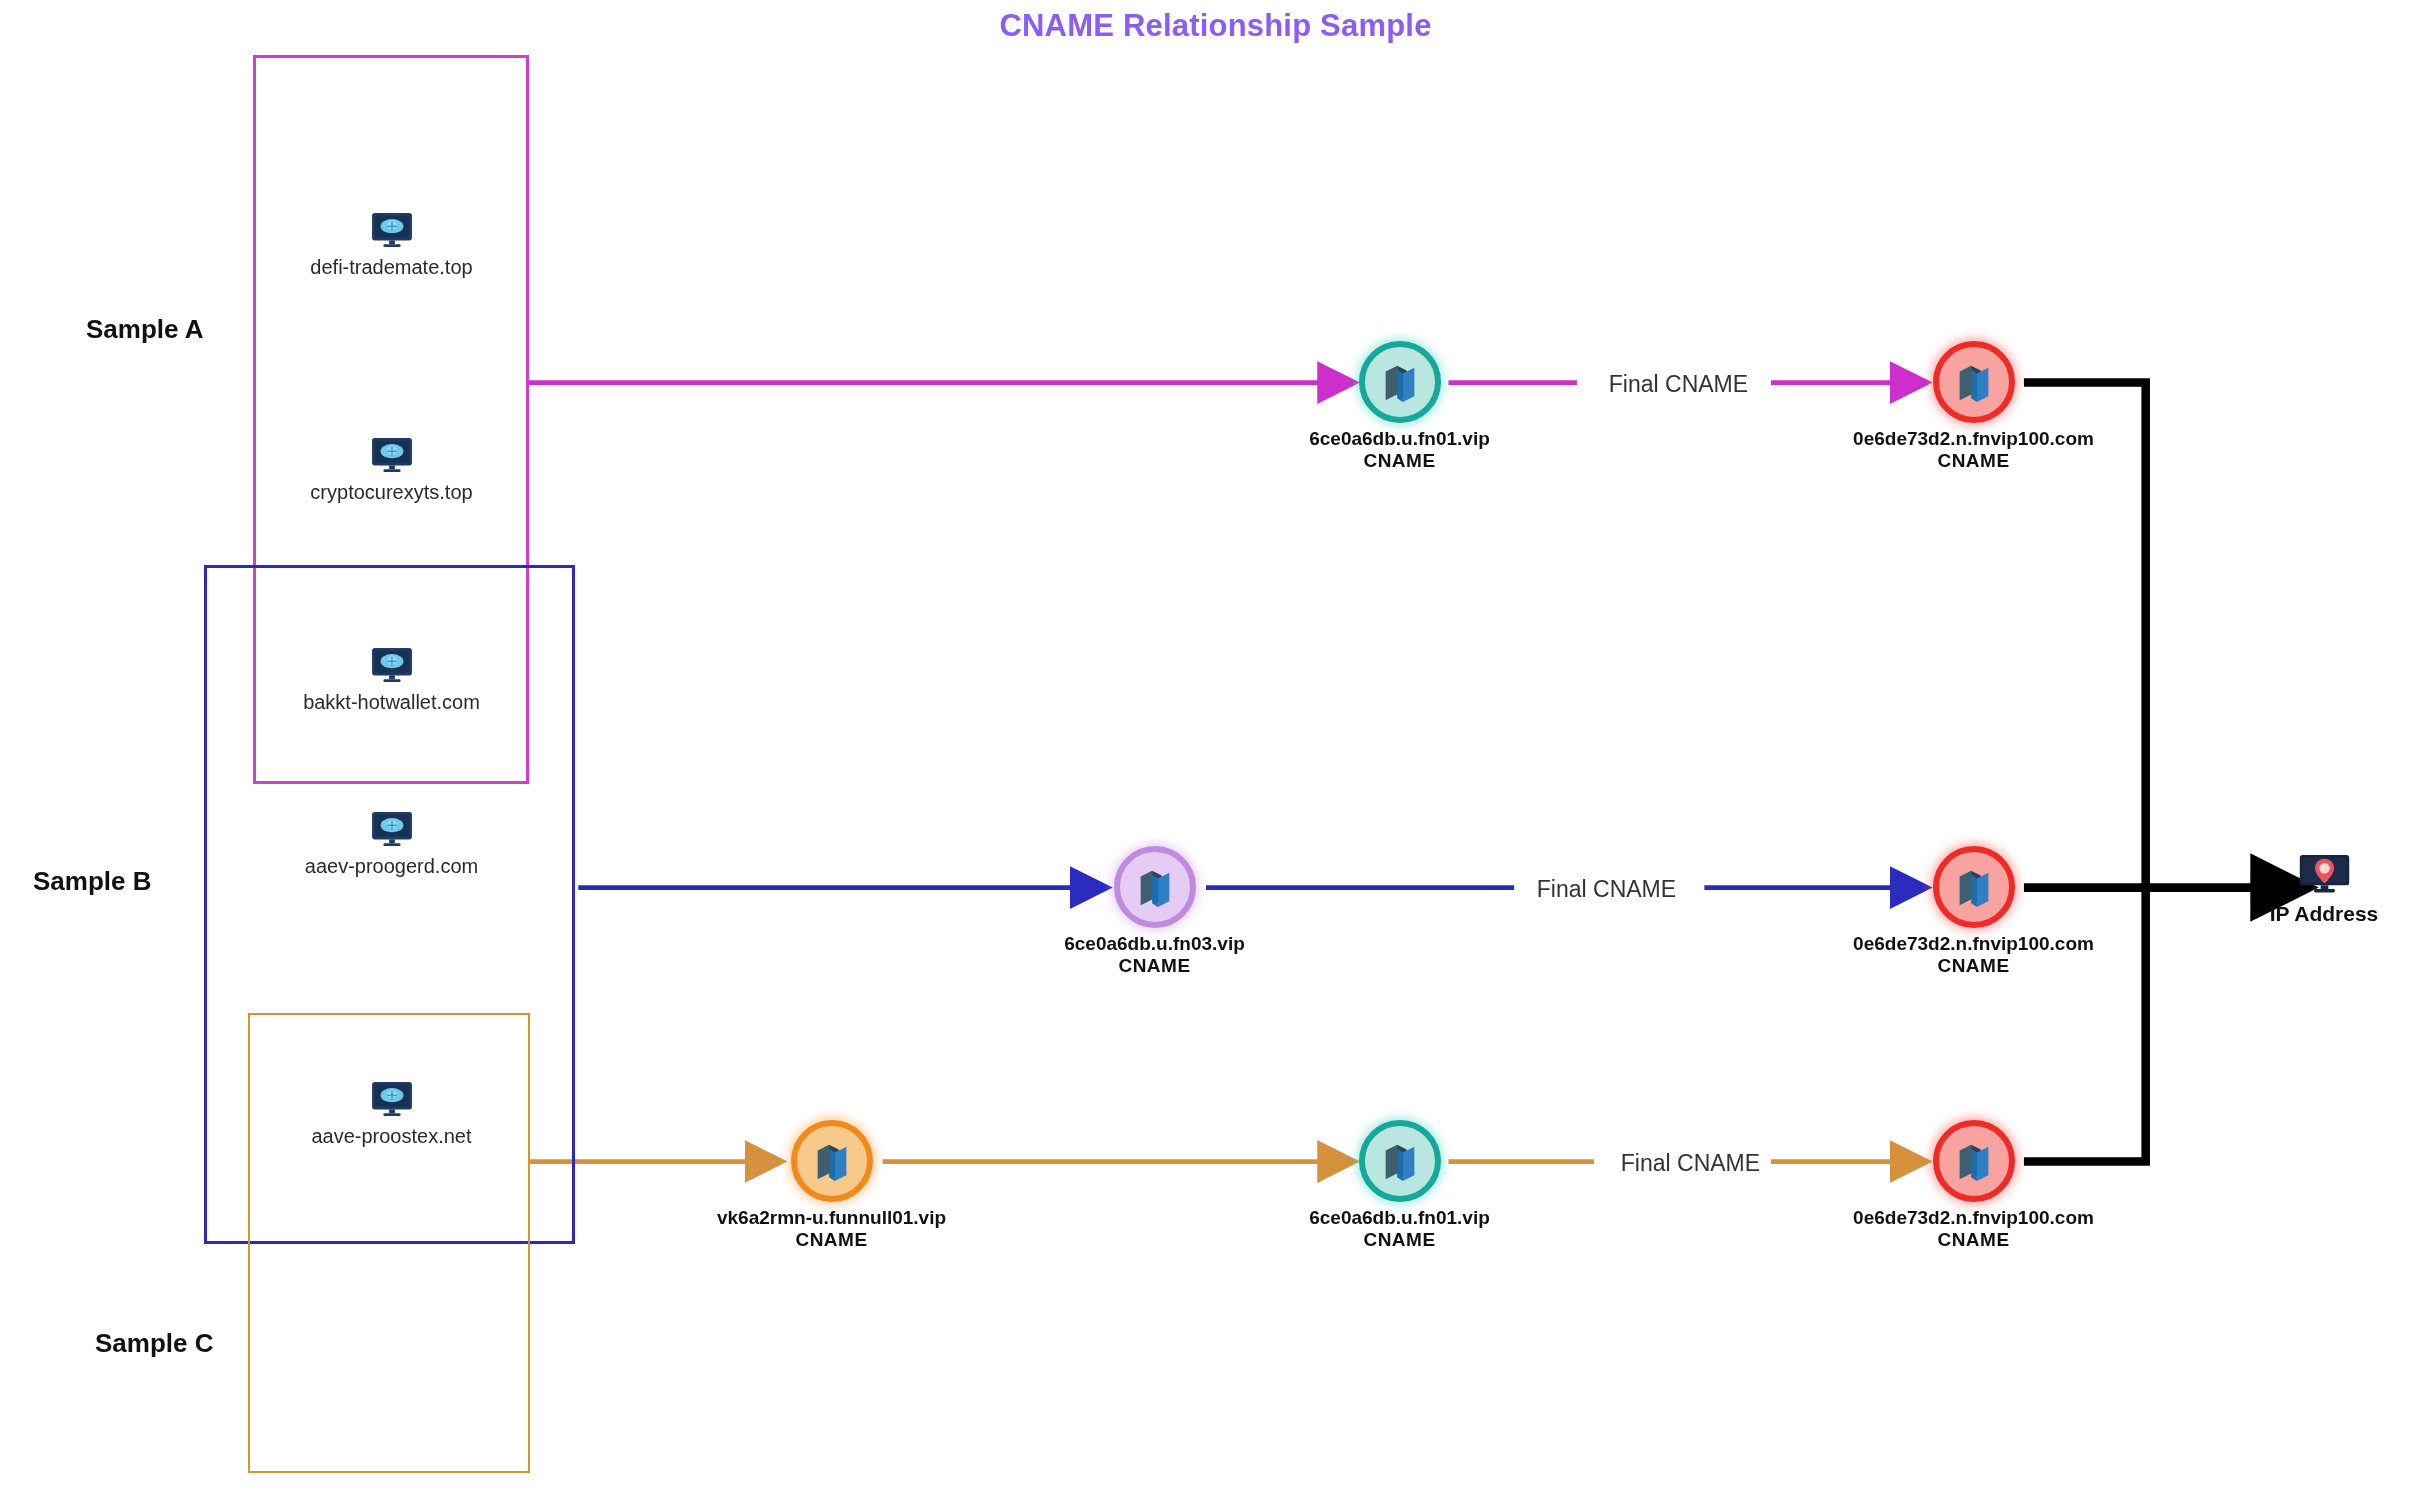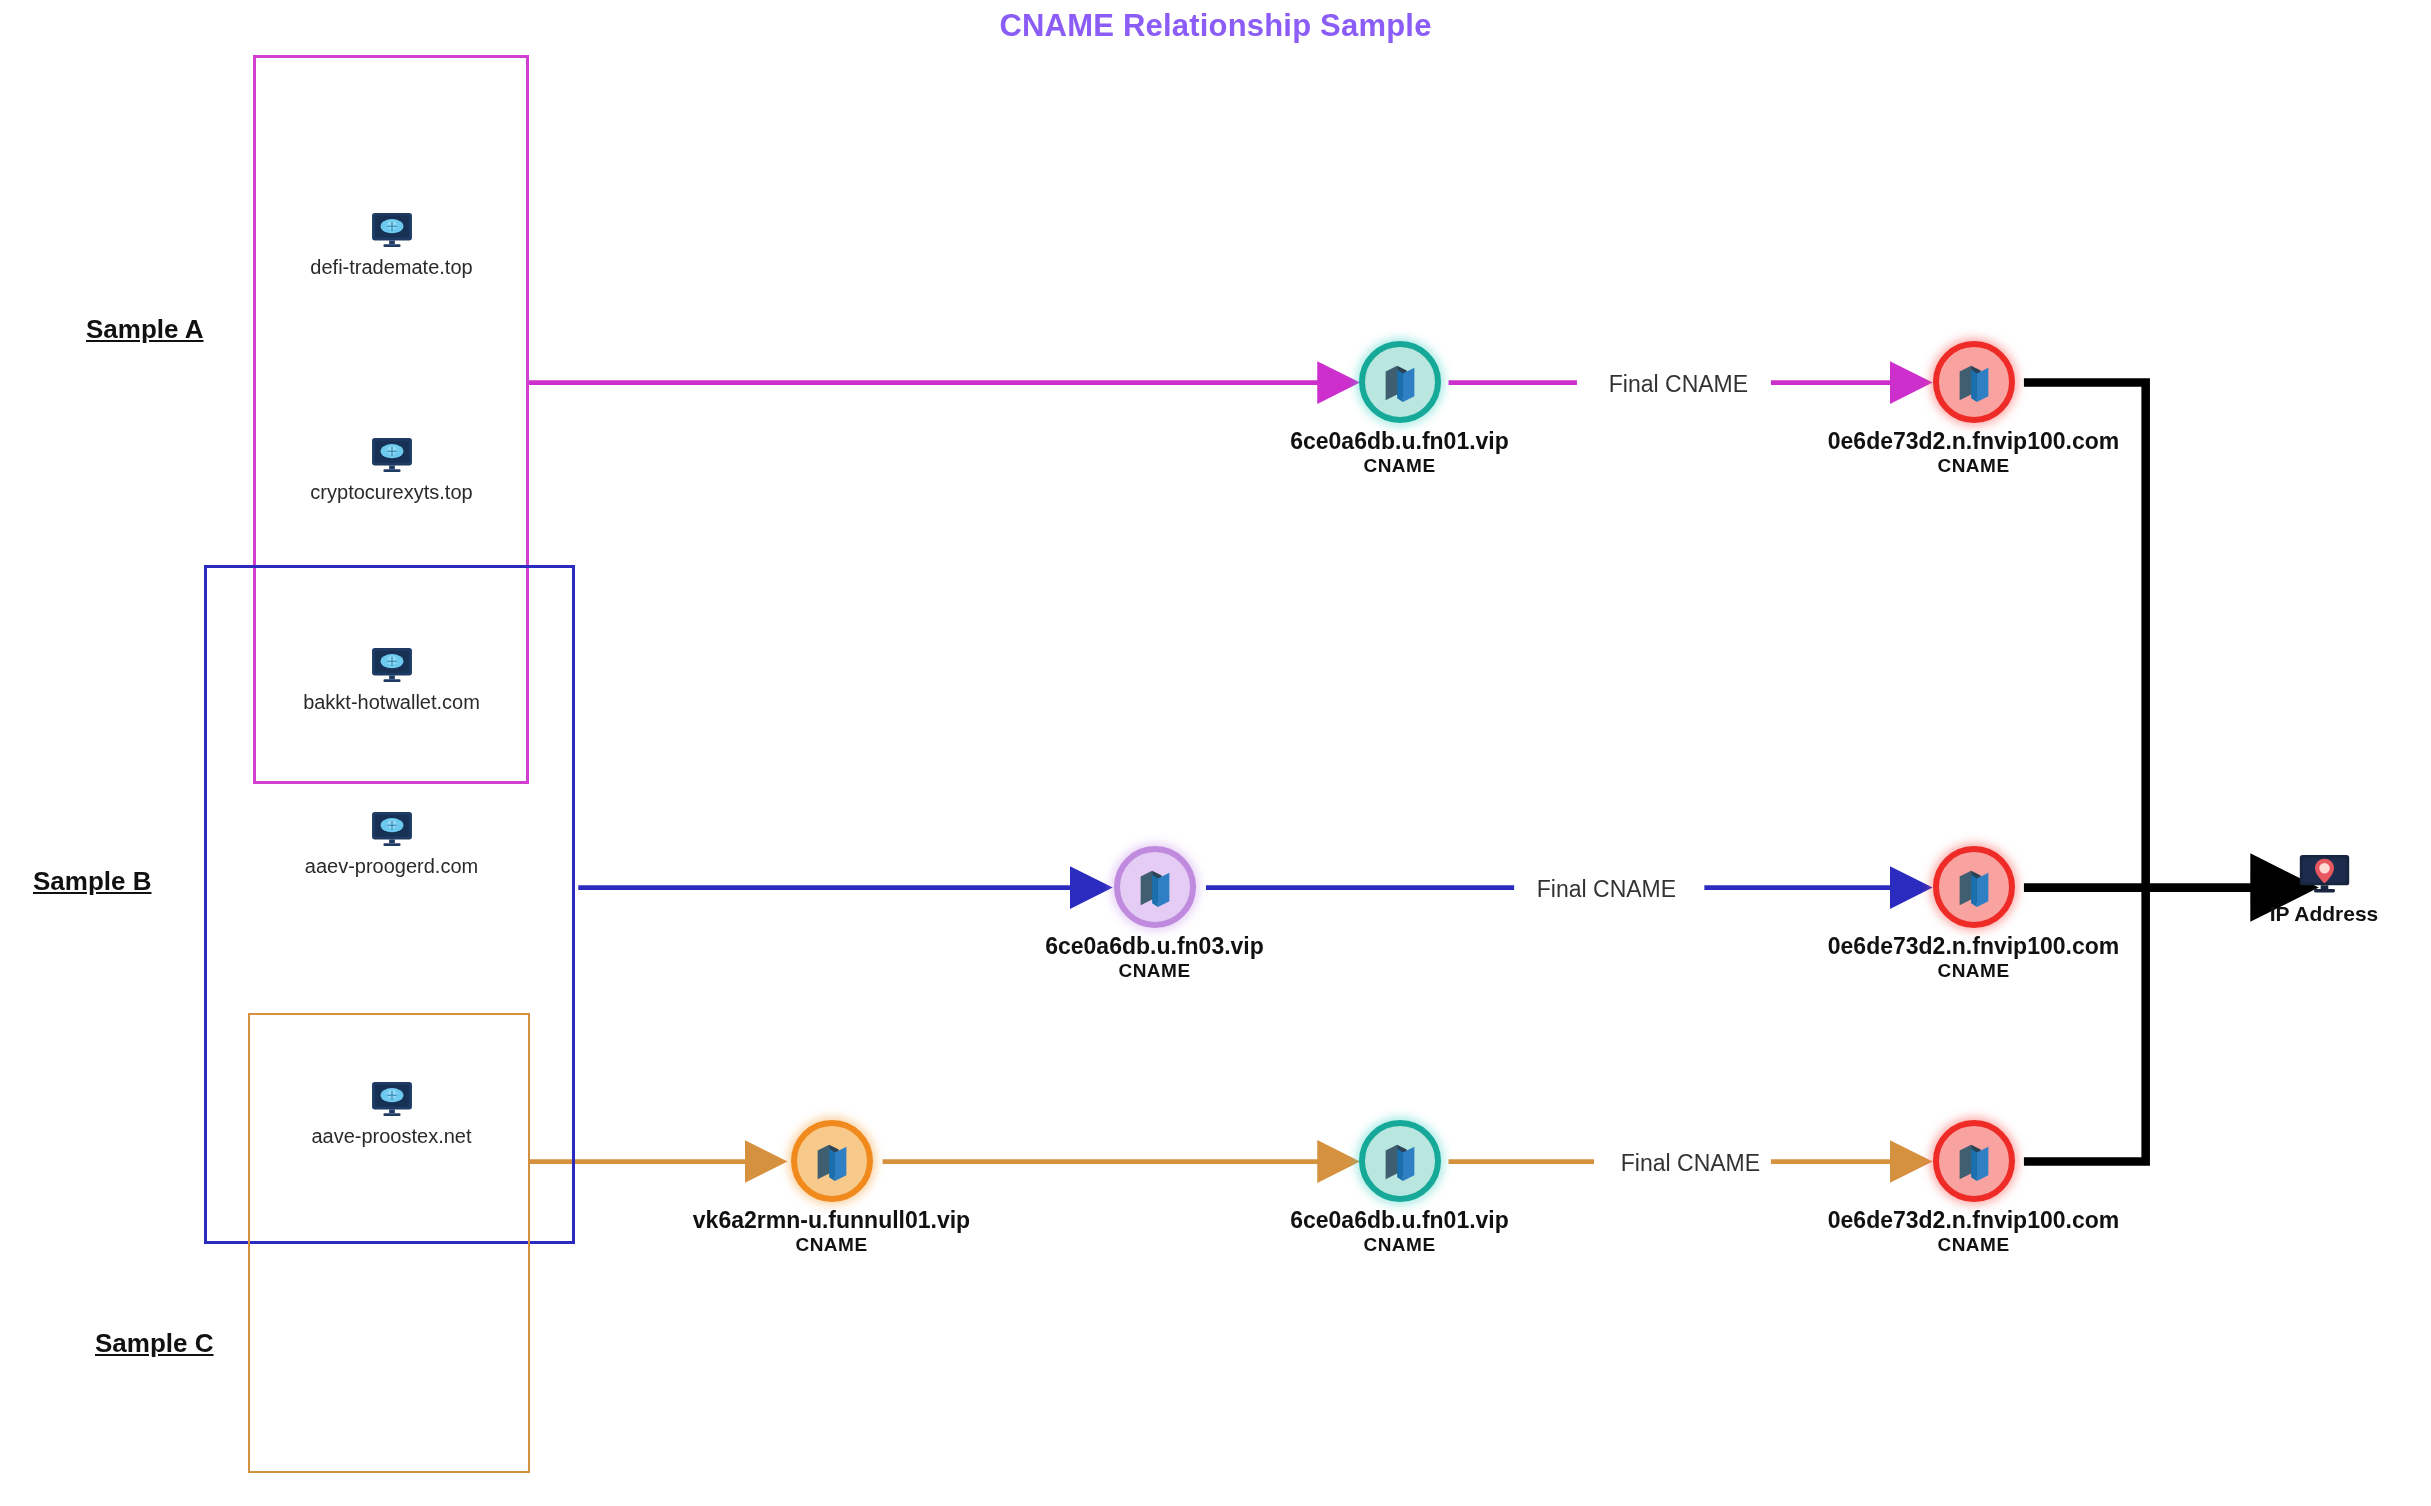--- a/index.html
+++ b/index.html
@@ -15,41 +15,41 @@
   #edges{position:absolute;left:0;top:0;width:2431px;height:1507px;}
 
   
   .groupbox{position:absolute;box-sizing:border-box;background:transparent;}
   .gb-a{border:3.8px solid #d13fd1;}
   .gb-b{border:3.8px solid #2b2bbf;}
   .gb-c{border:2.9px solid #d6913f;}
 
   
   .samplelbl{position:absolute;font-size:26px;font-weight:bold;color:#111;
-             white-space:nowrap;text-decoration:underline;}
+             white-space:nowrap;}
 
   
   .dom{position:absolute;width:247px;text-align:center;}
   .dom .lbl{font-size:20px;color:#2a2a2a;margin-top:3.8px;white-space:nowrap;}
   .mon{width:44px;height:38px;display:inline-block;position:relative;}
 
   
   .srv{position:absolute;text-align:center;width:323px;}
   .srv .ring{width:82px;height:82px;border-radius:50%;margin:0 auto;
              display:flex;align-items:center;justify-content:center;
              box-sizing:border-box;}
   .ring-teal{background:#b9e7e0;border:6.7px solid #16a99a;
              box-shadow:0 0 9.5px 2.9px rgba(60,210,195,.45);}
   .ring-purple{background:#e4ccf4;border:6.7px solid #c08ade;
                box-shadow:0 0 9.5px 2.9px rgba(200,150,235,.45);}
   .ring-red{background:#f9a3a0;border:6.7px solid #ee2b26;
             box-shadow:0 0 9.5px 2.9px rgba(250,90,85,.5);}
   .ring-orange{background:#f7c98a;border:6.7px solid #f18a1c;
                box-shadow:0 0 9.5px 2.9px rgba(245,150,40,.45);}
-  .srv .n1{font-size:23px;font-weight:bold;color:#111;margin-top:4.8px;white-space:nowrap;}
+  .srv .n1{font-size:19px;font-weight:bold;color:#111;margin-top:4.8px;white-space:nowrap;}
   .srv .n2{font-size:19px;font-weight:bold;color:#111;letter-spacing:0.5px;}
 
   
   .ipnode{position:absolute;text-align:center;width:190px;}
   .ipnode .cap{font-size:21px;font-weight:bold;color:#111;margin-top:3.8px;}
 
   
   .edgelbl{position:absolute;font-size:23px;color:#333;background:#fff;
            padding:0 3.8px;white-space:nowrap;}
 </style>

